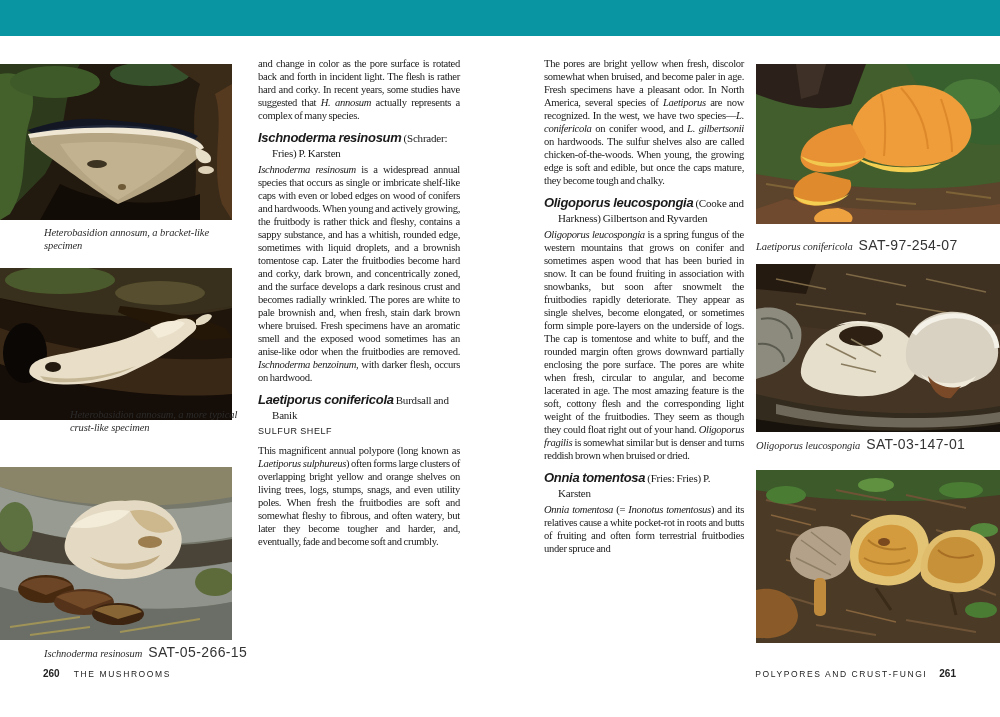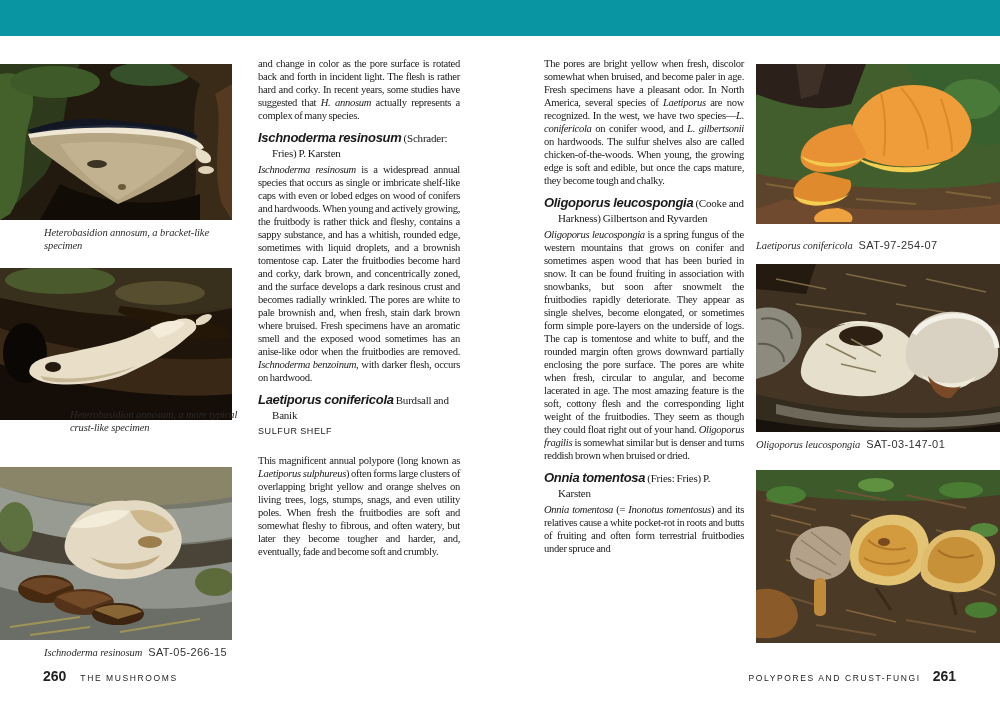--- a/index.html
+++ b/index.html
@@ -4,36 +4,36 @@
 <style>
   html,body{margin:0;padding:0;background:#e8e8e8;}
   .page{position:relative;width:1000px;height:717px;background:#ffffff;overflow:hidden;
         font-family:"Liberation Serif", serif;color:#1a1a1a;}
   .topbar{position:absolute;left:0;top:0;width:1000px;height:36px;background:#0995a2;}
   figure{margin:0;padding:0;position:absolute;}
   figure svg{display:block;}
   figcaption{font-style:italic;font-size:10.5px;line-height:13px;color:#2b2b2b;
              letter-spacing:-0.1px;}
   .capbox{position:absolute;width:190px;}
-  .cap-code{font-style:normal;font-family:"Liberation Sans", sans-serif;font-size:11px;
+  .cap-code{font-style:normal;font-family:"Liberation Sans", sans-serif;font-size:14px;
             letter-spacing:0.4px;margin-left:6px;color:#333;}
   .textcol{position:absolute;top:57px;font-size:10.6px;line-height:13px;text-align:justify;
            letter-spacing:-0.3px;word-spacing:-0.5px;}
   .textcol .blk{margin:0;}
   .textcol .para{text-align:justify;}
   .textcol .heading{font-size:11px;line-height:15px;margin-top:8px;margin-bottom:2px;
                     padding-left:14px;text-indent:-14px;text-align:left;letter-spacing:-0.2px;}
   .textcol .heading .bi{font-family:"Liberation Sans", sans-serif;font-weight:bold;
                         font-style:italic;font-size:13px;letter-spacing:-0.3px;}
   .textcol .label{font-family:"Liberation Sans", sans-serif;font-size:9px;letter-spacing:0.6px;
-                  margin-bottom:16px;text-align:left;color:#222;}
+                  margin-bottom:6px;text-align:left;color:#222;}
   .it{font-style:italic;}
   .folio{position:absolute;top:668px;font-family:"Liberation Sans", sans-serif;font-size:8.5px;
          letter-spacing:1.6px;color:#222;white-space:nowrap;}
-  .folio .num{font-size:14px;font-weight:bold;letter-spacing:0;}
+  .folio .num{font-size:10px;font-weight:bold;letter-spacing:0;}
   .folio-left{left:43px;}
   .folio-left .num{margin-right:14px;}
   .folio-right{right:44px;text-align:right;}
   .folio-right .num{margin-left:12px;margin-top:19px;}
 </style>
 </head>
 <body>
 
 <div class="page">
   <div class="topbar"></div>

